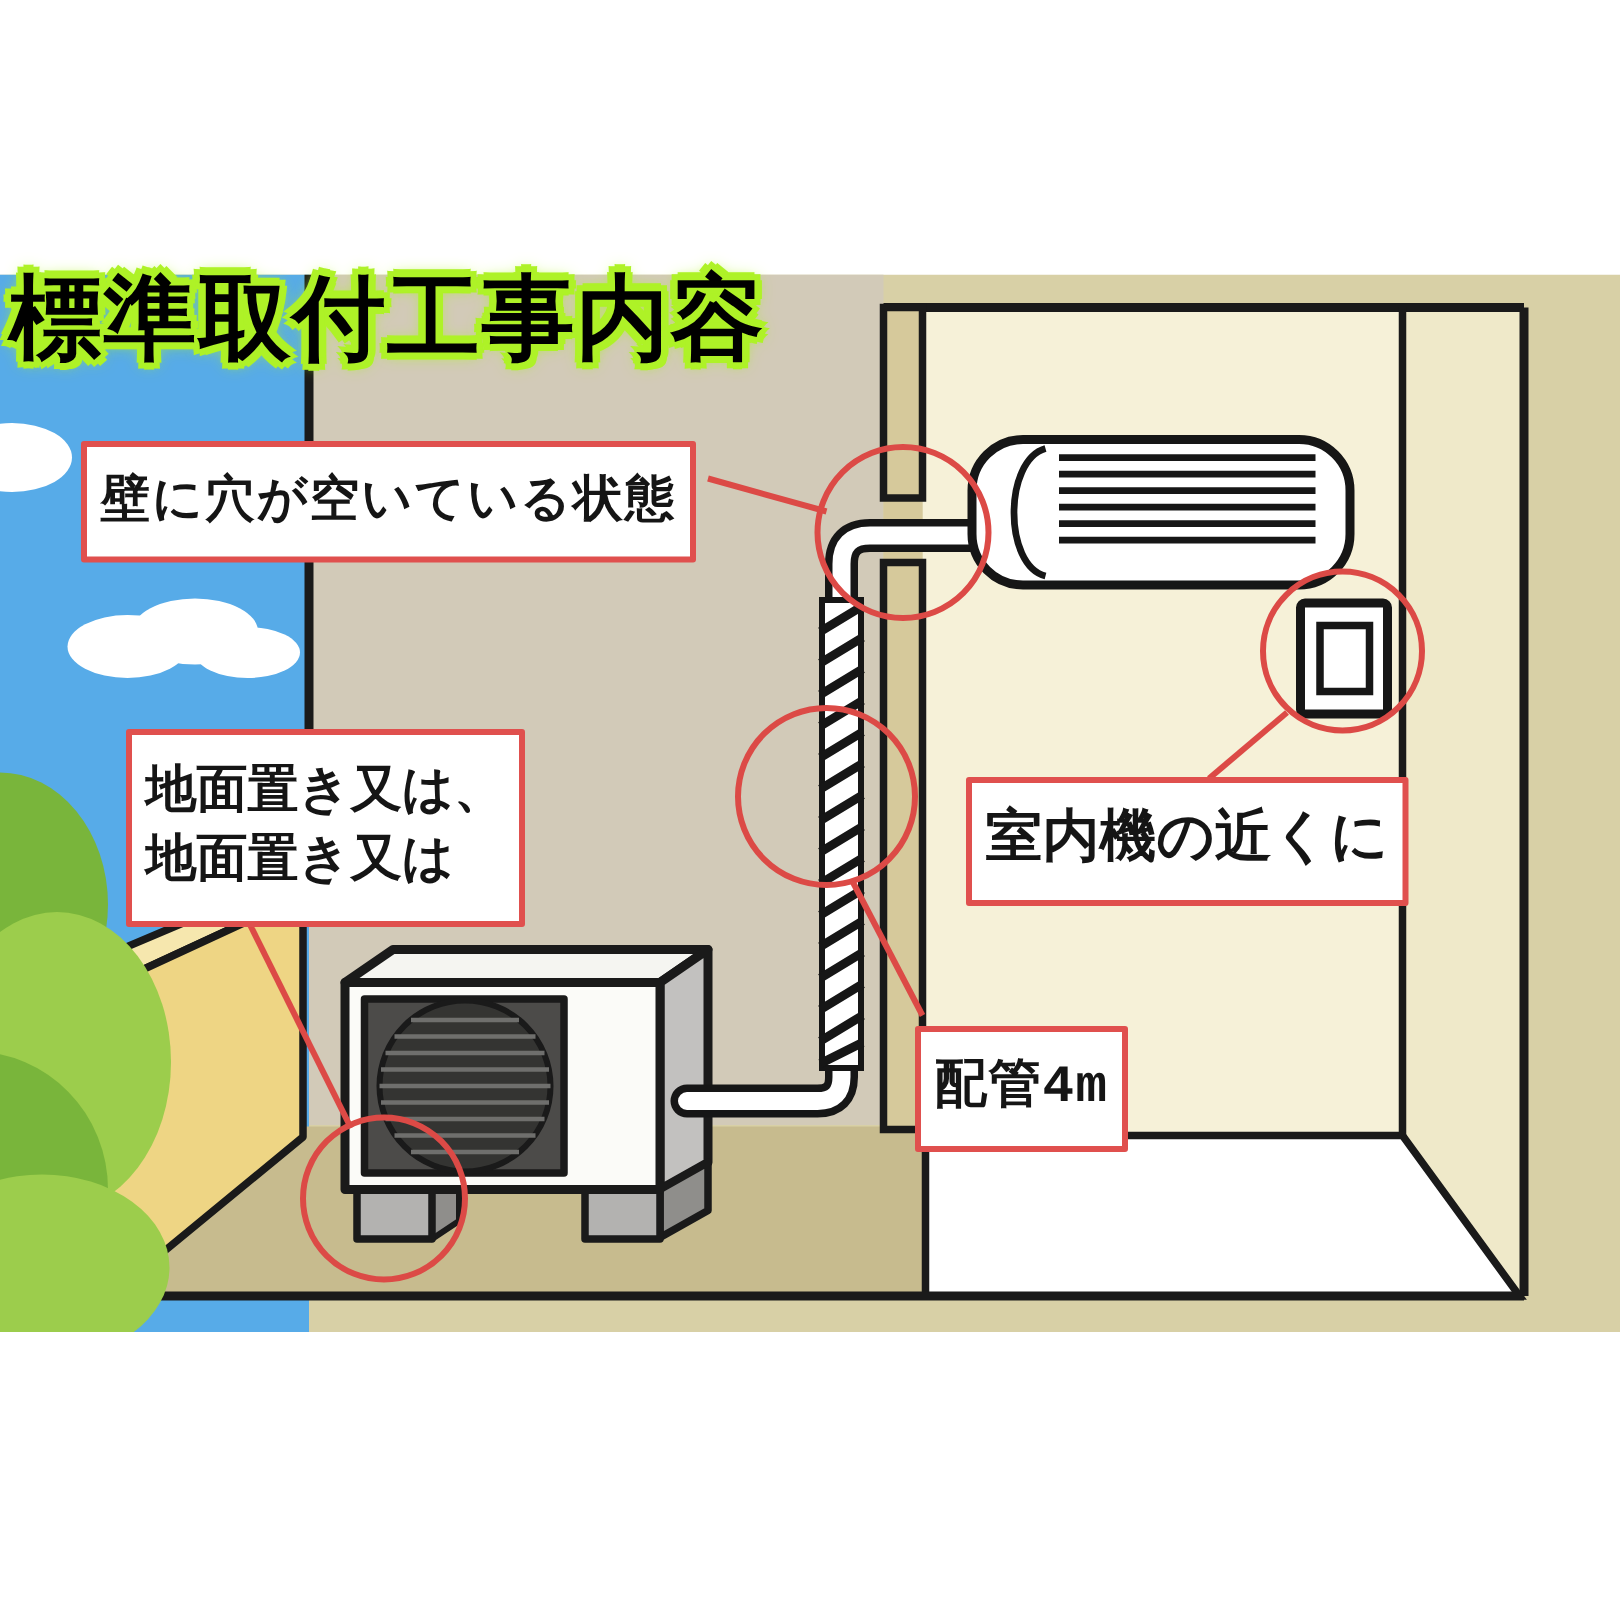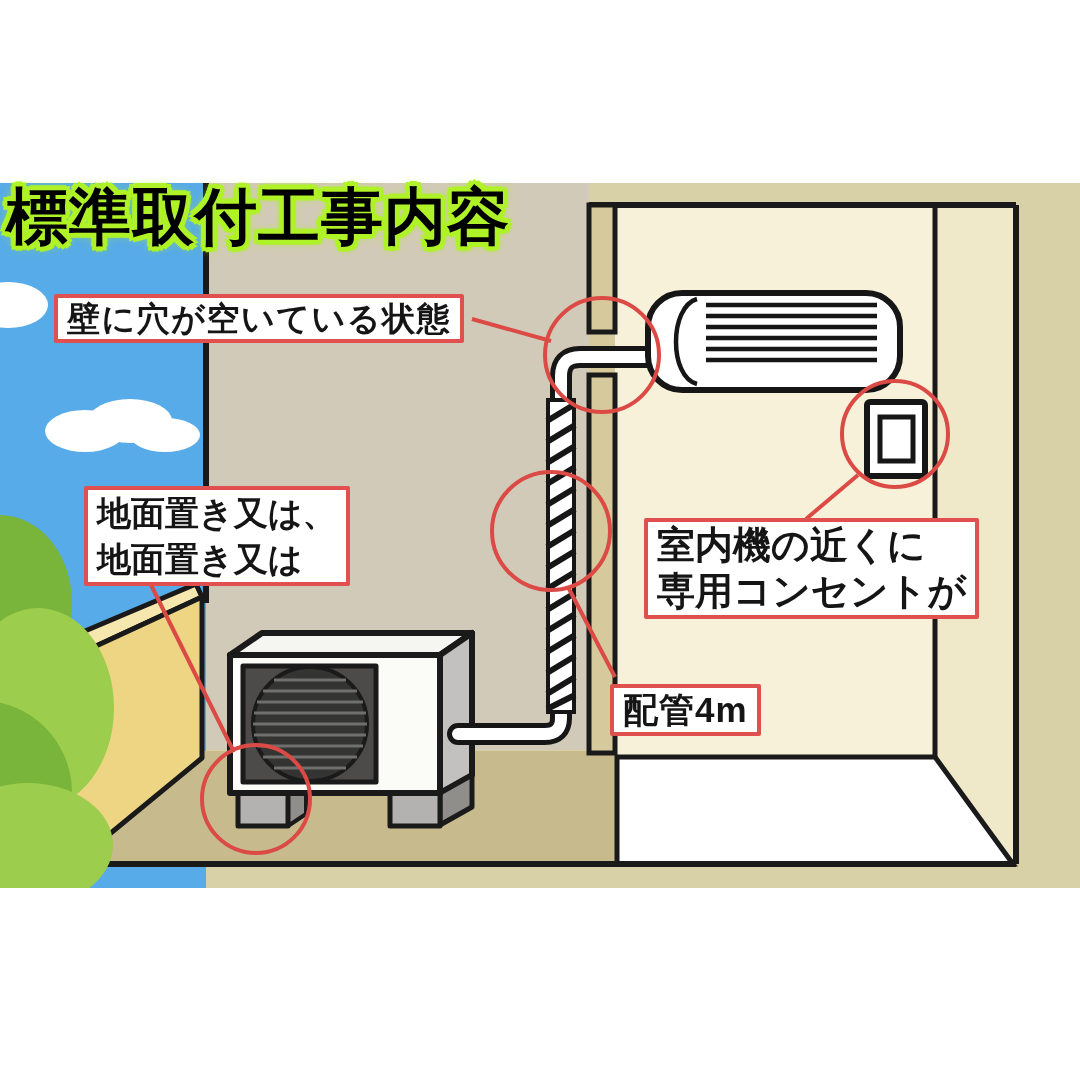--- a/index.html
+++ b/index.html
@@ -1,25 +1,25 @@
 <!DOCTYPE html>
 <html><head>
 <meta charset="utf-8">
 <style>
   html,body{margin:0;padding:0;background:#ffffff;}
   .stage{position:relative;width:1080px;height:993px;background:#ffffff;overflow:hidden;
-         font-family:Liberation Sans, sans-serif;}
+         font-family:Liberation Mono, monospace;}
   .scene{position:absolute;left:0;top:183px;width:1080px;height:705px;display:block;}
   .title{position:absolute;left:6px;top:181px;font-size:62px;font-weight:900;color:#000;
          letter-spacing:1px;line-height:1.15;white-space:nowrap;
          text-shadow:-4px -4px 0 #aef227,4px -4px 0 #aef227,-4px 4px 0 #aef227,4px 4px 0 #aef227,
                      -5px 0 0 #aef227,5px 0 0 #aef227,0 -5px 0 #aef227,0 5px 0 #aef227,
                      0 0 7px #aef227,0 0 12px #aef227;}
   .callout{position:absolute;background:#ffffff;border:4px solid #e0504e;border-radius:2px;
-           color:#151515;font-weight:900;padding:0 9px;white-space:nowrap;line-height:1.25;}
+           color:#151515;font-weight:900;padding:16px 9px;white-space:nowrap;line-height:1.25;}
   .lbl1{left:54px;top:294px;font-size:33px;letter-spacing:1.5px;}
   .lbl2{left:60px;top:486px;font-size:34px;line-height:1.36;margin-left:24px;}
   .lbl3{left:644px;top:518px;font-size:38px;line-height:1.22;}
   .lbl4{left:610px;top:684px;font-size:35px;letter-spacing:1px;}
 </style>
 </head>
 <body>
 
 <div class="stage">
 
@@ -131,18 +131,17 @@
 
   <div class="callout lbl1">壁に穴が空いている状態</div>
 
   <div class="callout lbl2">
     <div>地面置き又は、</div>
     <div>地面置き又は</div>
   </div>
 
   <div class="callout lbl3">
     <div>室内機の近くに</div>
-    <div>専用コンセントが</div>
   </div>
 
   <div class="callout lbl4">配管4m</div>
 
 </div>
 
 </body></html>

